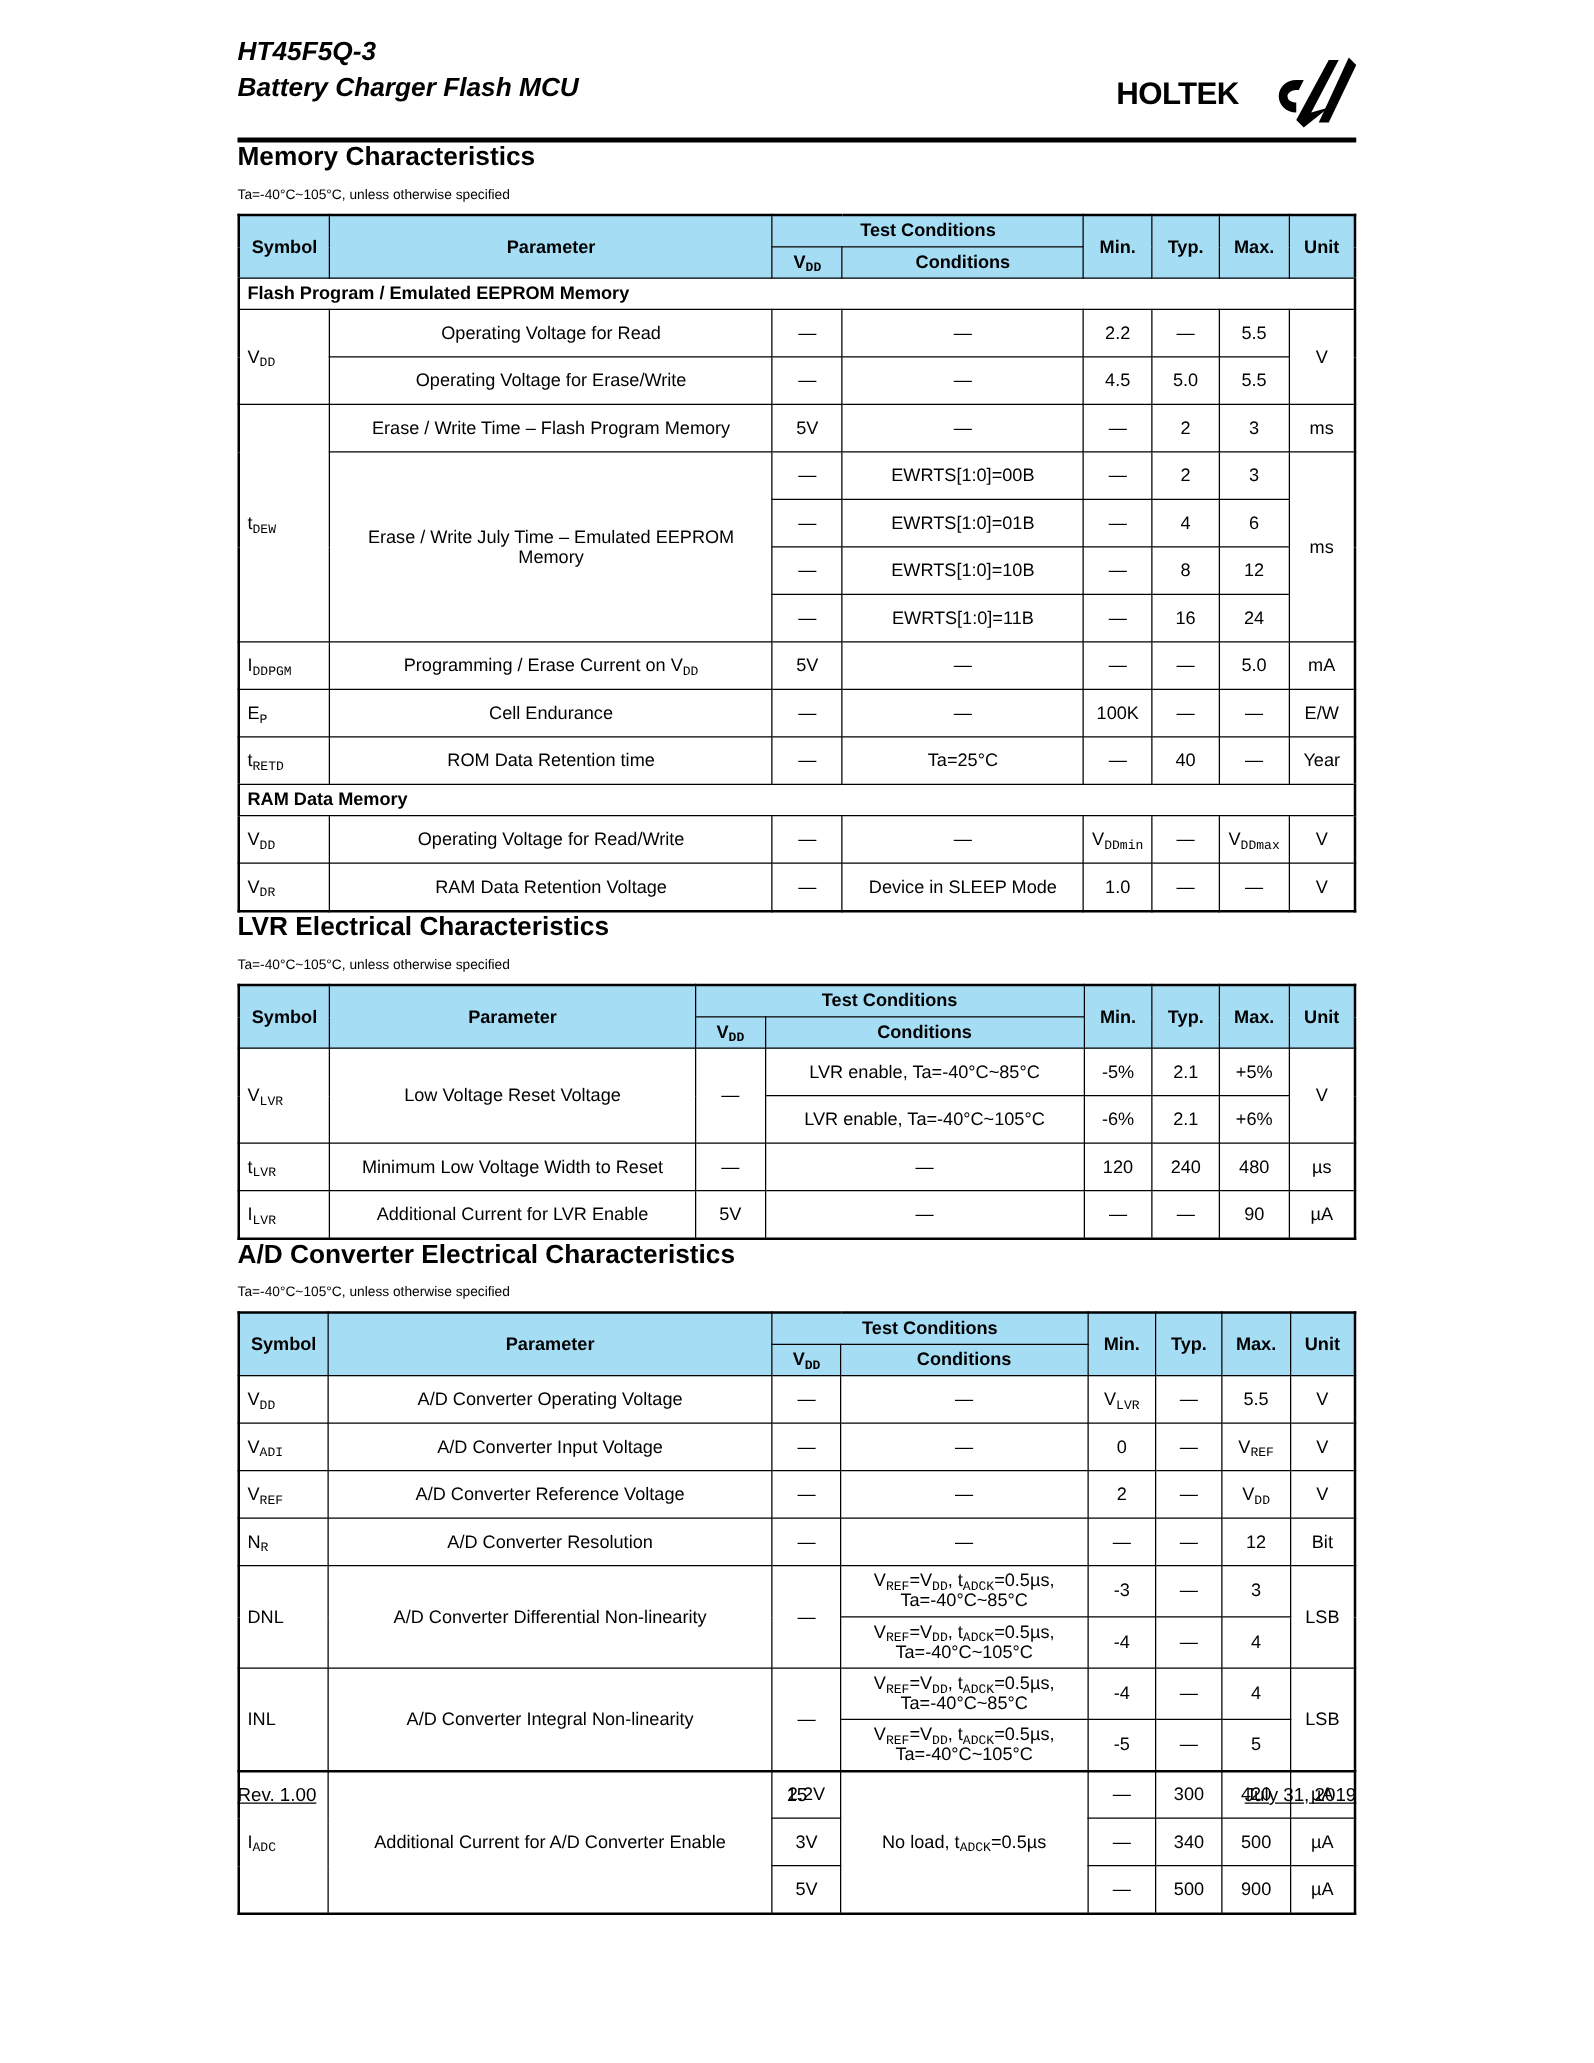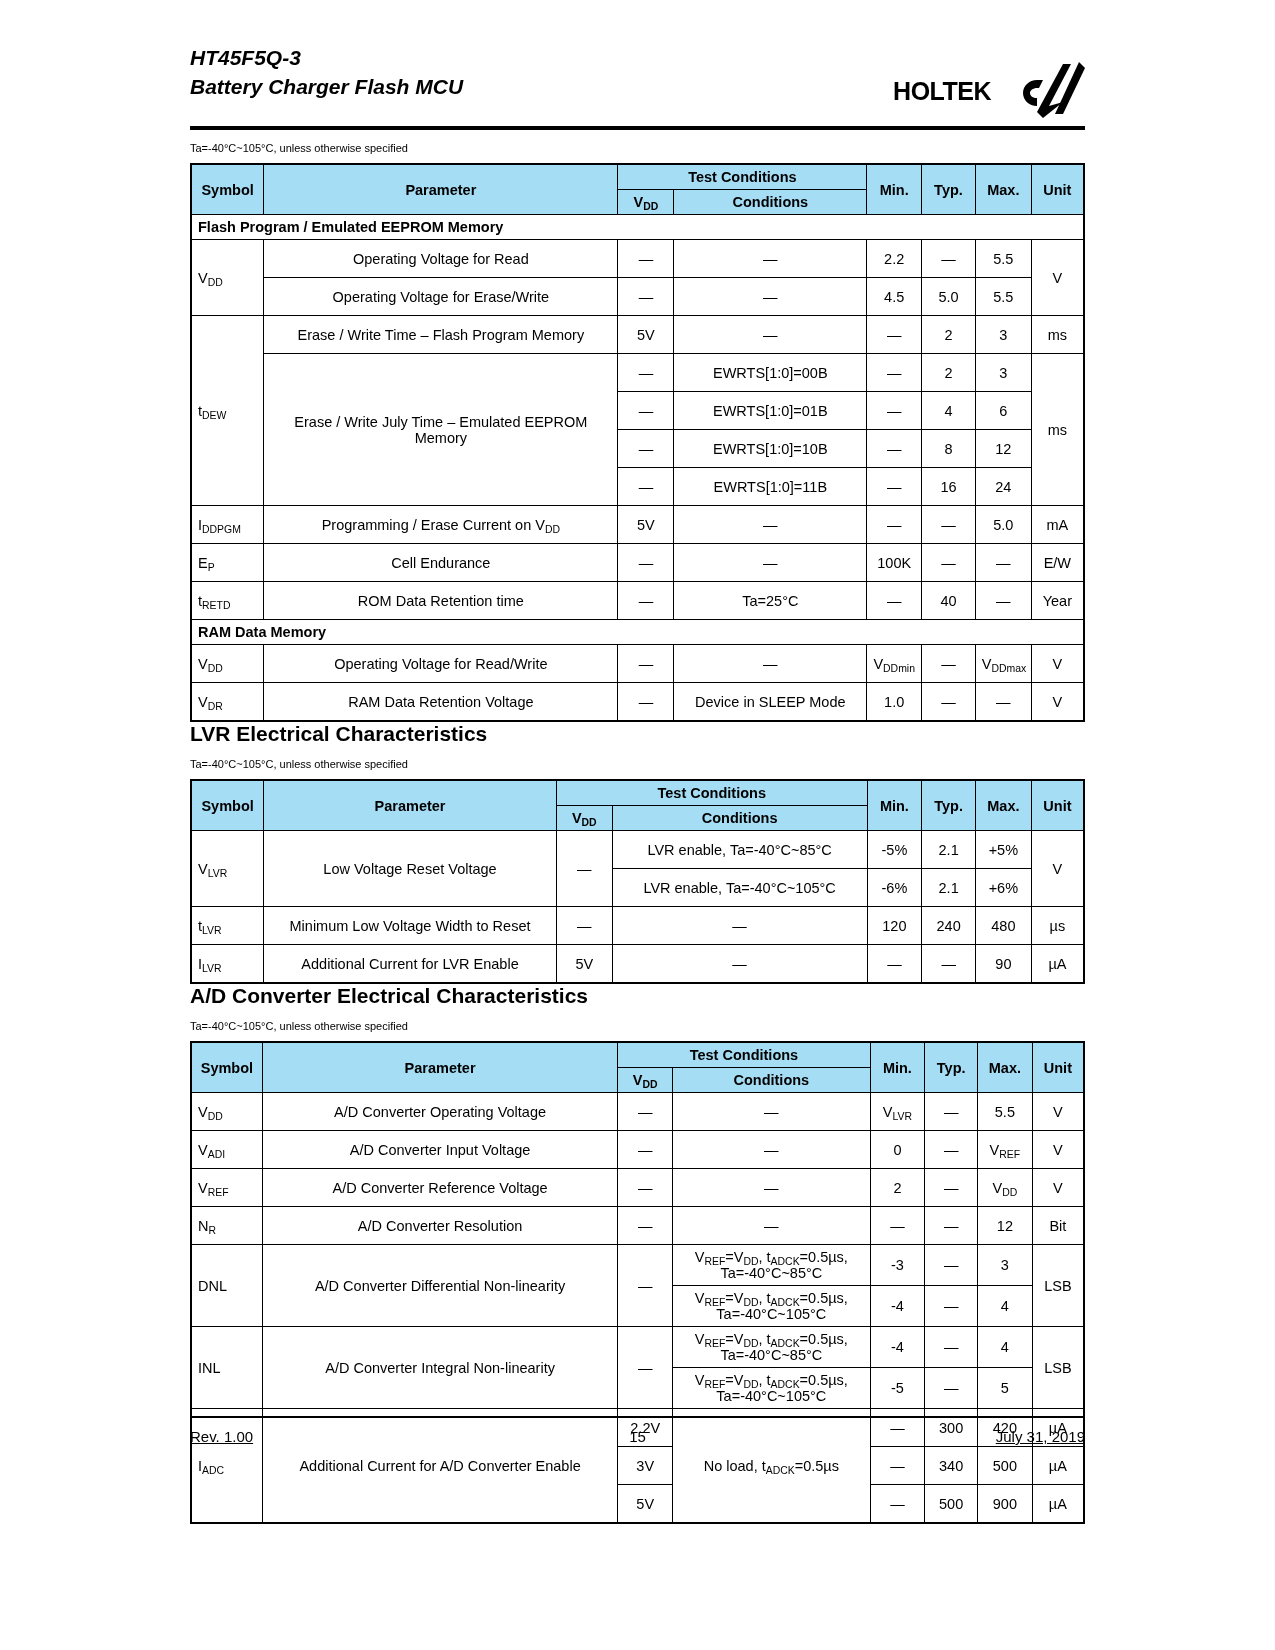--- a/index.html
+++ b/index.html
@@ -4,21 +4,21 @@
 <style>
   html, body { margin:0; padding:0; }
   body {
     width:1275px; height:1650px;
     background:#ffffff;
     font-family:"Liberation Sans", sans-serif;
     color:#000;
     -webkit-font-smoothing:antialiased;
   }
   .page { position:relative; width:1275px; height:1650px; box-sizing:border-box;
-          padding:16px 190px; }
+          padding:0 190px; }
 
   
   .doc-header { padding-top:28px; display:flex; justify-content:space-between;
                 align-items:flex-start; }
   .title-block { font-style:italic; font-weight:bold; font-size:21px; line-height:1.36; }
   .logo-block { display:flex; align-items:center; gap:2px; margin-top:18px; }
   .logo-word { font-weight:bold; font-size:25px; letter-spacing:-0.5px; }
   .logo-mark { display:block; }
   .header-rule { border-bottom:4px solid #000; margin-top:6px; }
 
@@ -42,21 +42,21 @@
   table.spec thead th {
     background:#a5ddf5; font-weight:bold; text-align:center;
   }
   td.c { text-align:center; }
   td.l { text-align:center; }
   td.sym { text-align:left; }
   tr.group td {
     font-weight:bold; text-align:left; border-left:2.5px solid #000;
     border-right:2.5px solid #000;
   }
-  sub { font-size:0.72em; vertical-align:baseline; position:relative; top:3px; }
+  sub { font-size:0.72em; vertical-align:baseline; position:relative; top:3px;font-family:Liberation Mono, monospace; }
 
   
   col.w-sym  { width:69px; }
   col.w-par  { width:336px; }
   col.w-vdd  { width:53px; }
   col.w-cond { width:183px; }
   col.w-min  { width:52px; }
   col.w-typ  { width:51px; }
   col.w-max  { width:53px; }
   col.w-unit { width:50px; }
@@ -94,20 +94,21 @@
       <span class="logo-word">HOLTEK</span>
       <svg class="logo-mark" width="92" height="58" viewBox="0 0 92 58">
         <path d="M44 50 L70 2 L78 2 L56 44 L70 40 L50 56 Z" fill="#000"></path>
         <path d="M62 52 L86 0 L92 6 L70 52 Z" fill="#000"></path>
         <path d="M44 44 C36 44 30 38 30 31 C30 24 36 18 44 18 L50 18 L46 26 L44 26 C40 26 37 28.5 37 31 C37 34 40 36 44 36 Z" fill="#000"></path>
       </svg>
     </div>
   </div>
   <div class="header-rule"></div>
 
+  <h2 class="section-title sec-mem">Memory Characteristics</h2>
   <div class="cond-note">Ta=-40°C~105°C, unless otherwise specified</div>
 
   <table class="spec t-mem">
     <colgroup>
       <col class="w-sym">
         <col class="w-par">
         <col class="w-vdd">
         <col class="w-cond">
       <col class="w-min">
         <col class="w-typ">

